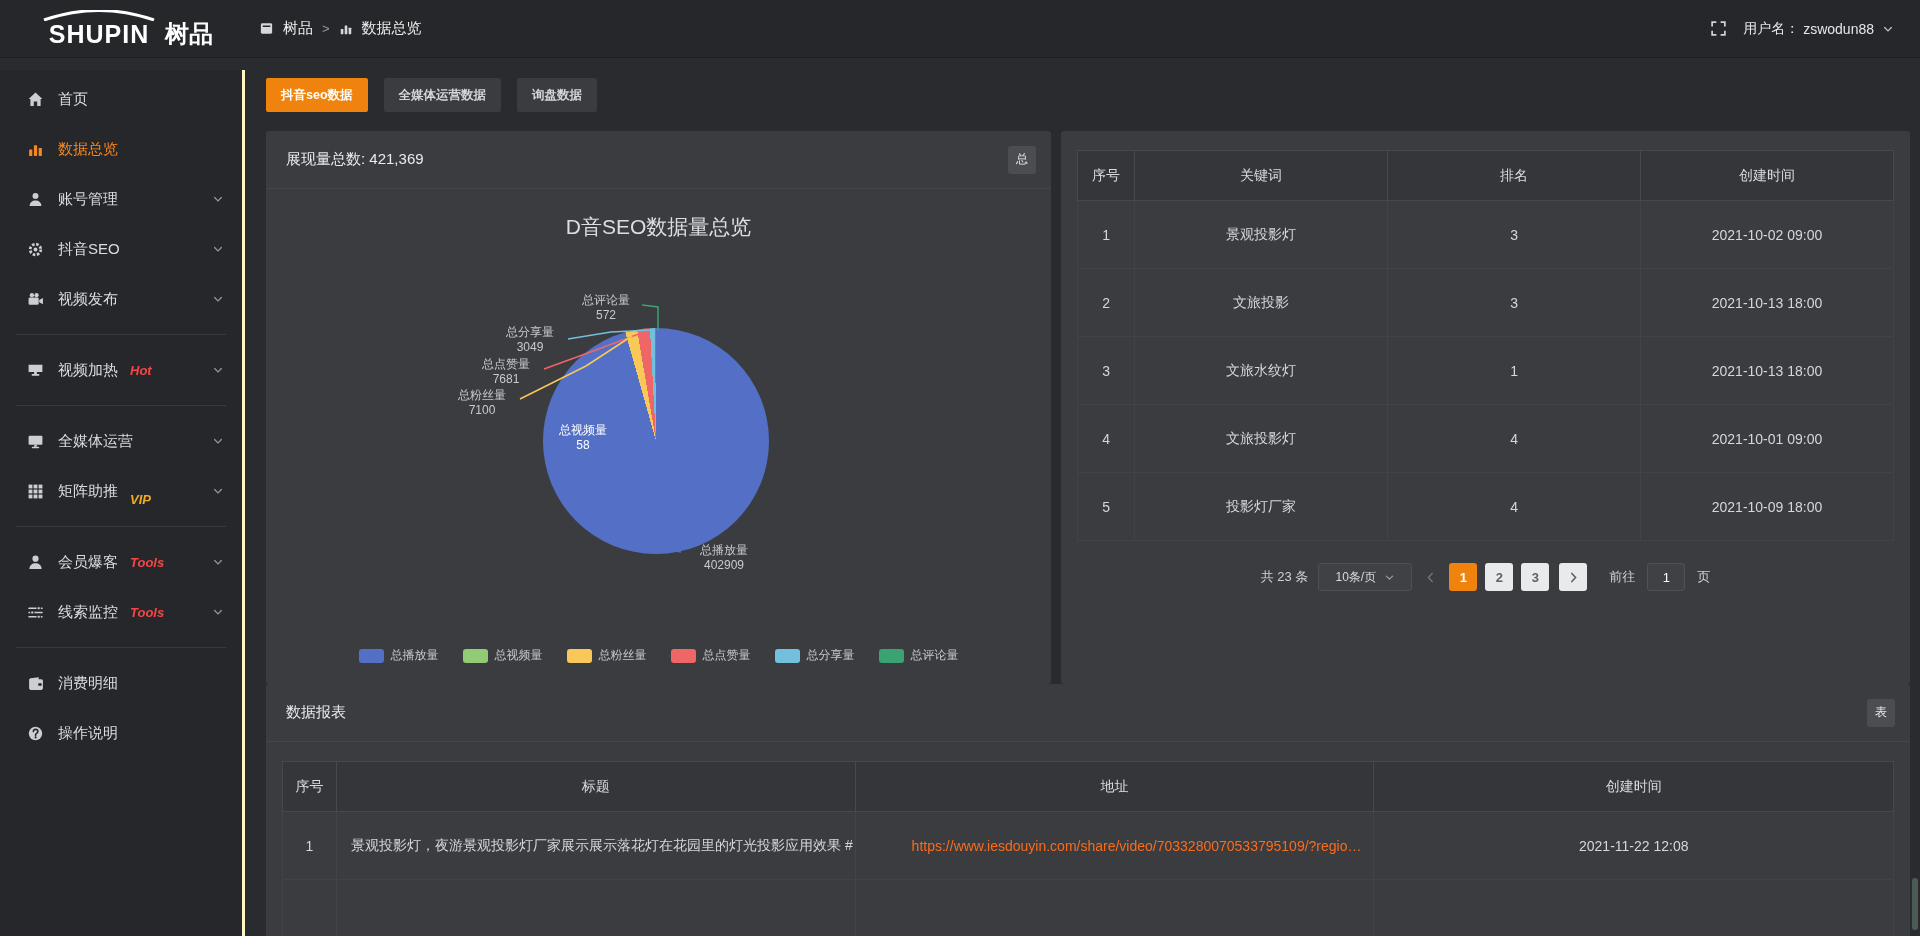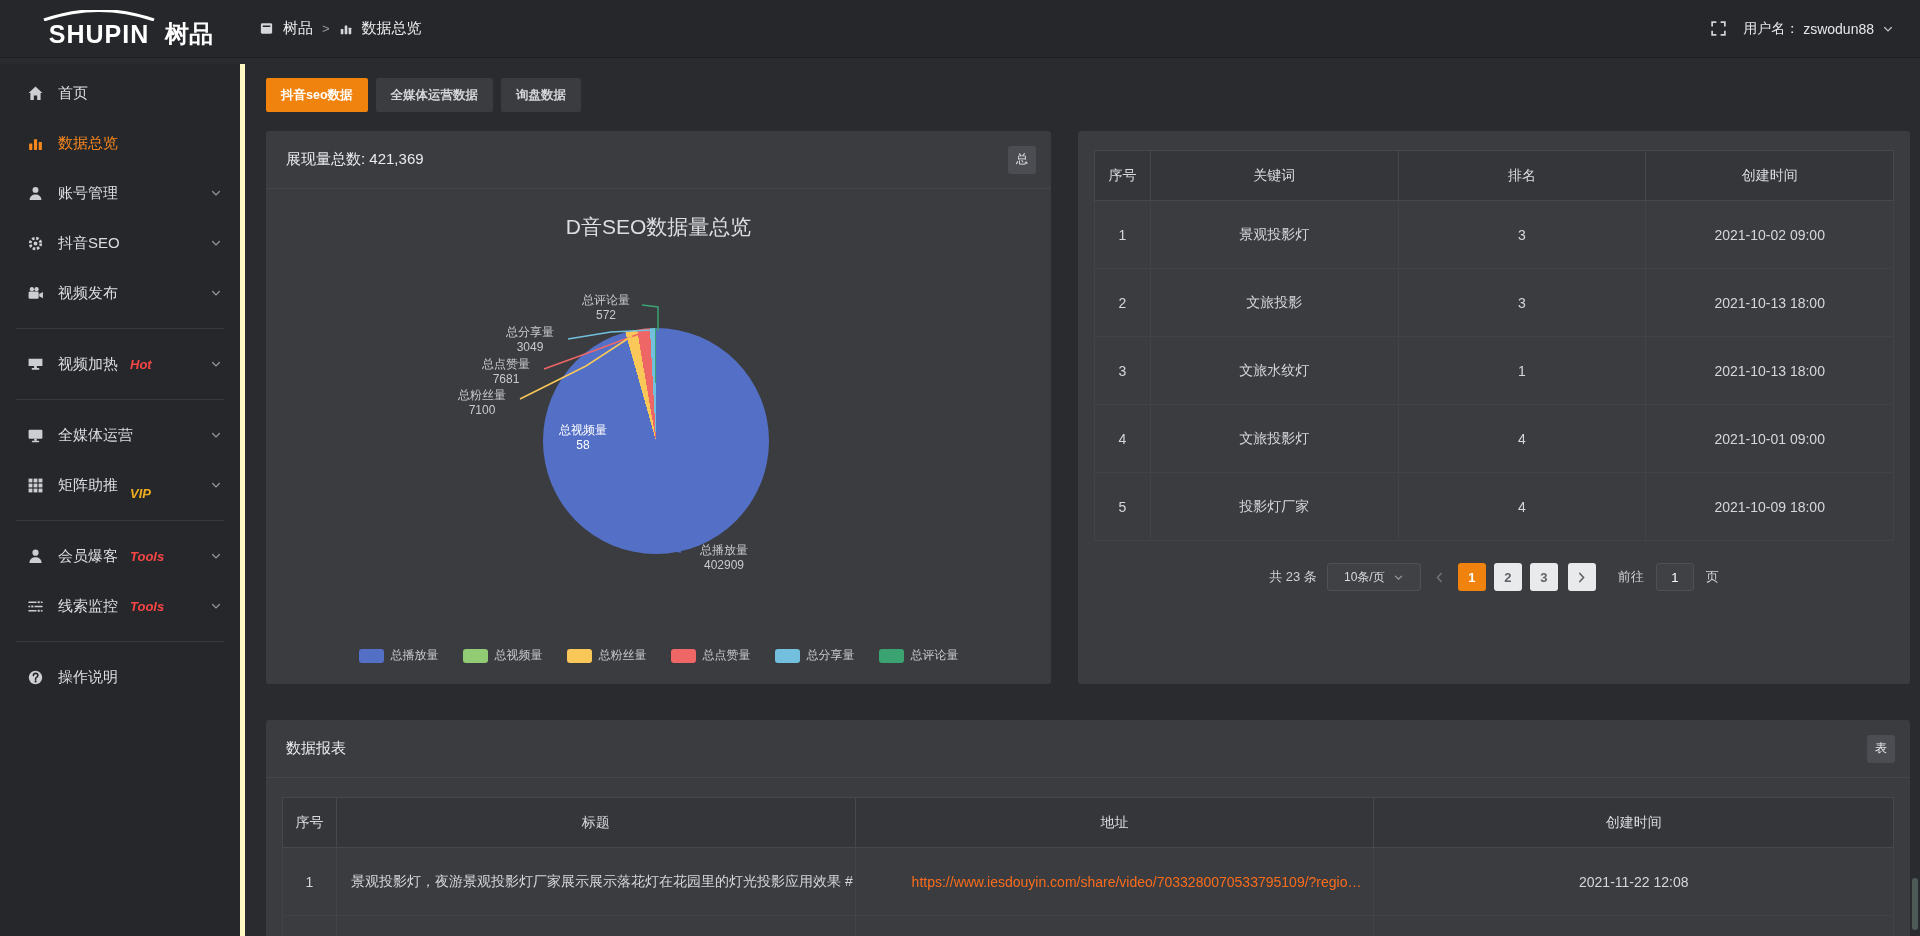--- a/index.html
+++ b/index.html
@@ -22,37 +22,37 @@
   .logo-shupin{display:flex;flex-direction:column;align-items:center}
   .logo-en{font-weight:bold;font-size:25px;letter-spacing:1px;color:#fff;line-height:26px}
   .logo-cn{font-weight:bold;font-size:24px;color:#fff;line-height:27px}
   .breadcrumb{display:flex;align-items:center;gap:9px;font-size:15px;color:#eceded;margin-left:14px}
   .bc-icon{color:#d6d7da}
   .bc-sep{color:#9a9ba1;font-size:13px}
   .header-right{margin-left:auto;display:flex;align-items:center;gap:16px;padding-right:26px;font-size:14px;color:#e6e7e9}
   .fs-icon{color:#d2d3d6;cursor:pointer}
   .user-chevron{color:#c2c3c7;margin-left:-8px}
   
-  .sidebar{position:absolute;top:64px;left:0;bottom:0;width:245px;background:var(--bg-dark);
-    border-right:5px solid #fef9c3;padding-top:4px;z-index:10}
+  .sidebar{position:absolute;top:70px;left:0;bottom:0;width:245px;background:var(--bg-dark);
+    border-right:3px solid #fef9c3;padding-top:4px;z-index:10}
   .side-item{height:50px;display:flex;align-items:center;padding:0 18px 0 27px;
     font-size:15px;color:var(--txt);cursor:pointer}
   .side-item .icon{width:18px;margin-right:13px;color:#cdced2;display:flex;align-items:center}
   .side-item.active{color:var(--sidebar-active)}
   .side-item.active .icon{color:var(--sidebar-active)}
   .side-badge{font-style:italic;font-weight:bold;font-size:13px;margin-left:12px}
   .side-chevron{margin-left:auto;color:#97989e}
   .side-divider{height:1px;background:#393a3e;margin:10px 16px}
   
   .main{position:absolute;left:245px;top:58px;right:0;bottom:0;padding:20px 10px 0 21px;overflow:hidden}
-  .tabs{display:flex;gap:8px;margin-bottom:19px}
+  .tabs{display:flex;gap:16px;margin-bottom:19px}
   .tab{height:34px;padding:0 15px;display:flex;align-items:center;background:var(--panel);
     color:#d5d6d9;font-size:12.5px;font-weight:bold;border-radius:2px;cursor:pointer}
   .tab.active{background:var(--accent);color:#fff}
-  .row1{display:flex;gap:27px;margin-bottom:36px}
+  .row1{display:flex;gap:10px;}
   .panel{background:var(--panel);border-radius:3px}
   .panel-head{height:58px;display:flex;align-items:center;justify-content:space-between;
     padding:0 15px 0 20px;border-bottom:1px solid #45464b;font-size:15px;color:#eaebed}
   .corner-badge{width:28px;height:28px;background:#4b4d52;border-radius:3px;display:flex;
     align-items:center;justify-content:center;font-size:12px;color:#e9eaec;cursor:pointer}
   
   .panel-chart{width:785px;height:553px;flex:0 0 785px}
   .chart-area{position:relative;height:494px}
   .chart-title{position:absolute;top:24px;left:0;width:100%;text-align:center;
     font-size:21px;font-weight:normal;color:#dddee1}
@@ -296,20 +296,29 @@
       </span>
       <span class="side-label">线索监控</span>
       <span class="side-badge" style="color: rgb(245, 69, 69);">Tools</span>
       <span class="side-chevron">
         <svg width="12" height="12" viewBox="0 0 16 16">
           <path d="M3.5 6 L8 10.5 L12.5 6" stroke="currentColor" stroke-width="1.6" fill="none" stroke-linecap="round"></path>
         </svg>
       </span>
     </div>
     <div class="side-divider"></div>
+    <div class="side-item">
+      <span class="icon">
+        <svg width="17" height="17" viewBox="0 0 16 16" fill="currentColor">
+          <path d="M2 4.5 C2 3.7 2.7 3 3.5 3 L11 2 V4 H13.5 C14.3 4 15 4.7 15 5.5 V12.5 C15 13.3 14.3 14 13.5 14 H3.5 C2.7 14 2 13.3 2 12.5 Z"></path>
+          <rect x="10.6" y="7.7" width="3.2" height="2.5" rx="0.6" fill="#26272b"></rect>
+        </svg>
+      </span>
+      <span class="side-label">消费明细</span>
+    </div>
     <div class="side-item">
       <span class="icon">
         <svg width="17" height="17" viewBox="0 0 16 16" fill="currentColor">
           <circle cx="8" cy="8" r="6.3"></circle>
           <path d="M6 6.2 C6 4.9 7 4.1 8.1 4.1 C9.3 4.1 10.2 4.9 10.2 6 C10.2 7 9.6 7.4 8.9 7.9 C8.3 8.3 8.1 8.6 8.1 9.3 V9.8" stroke="#26272b" stroke-width="1.5" fill="none" stroke-linecap="round"></path>
           <circle cx="8.1" cy="11.7" r="1" fill="#26272b"></circle>
         </svg>
       </span>
       <span class="side-label">操作说明</span>
     </div>

